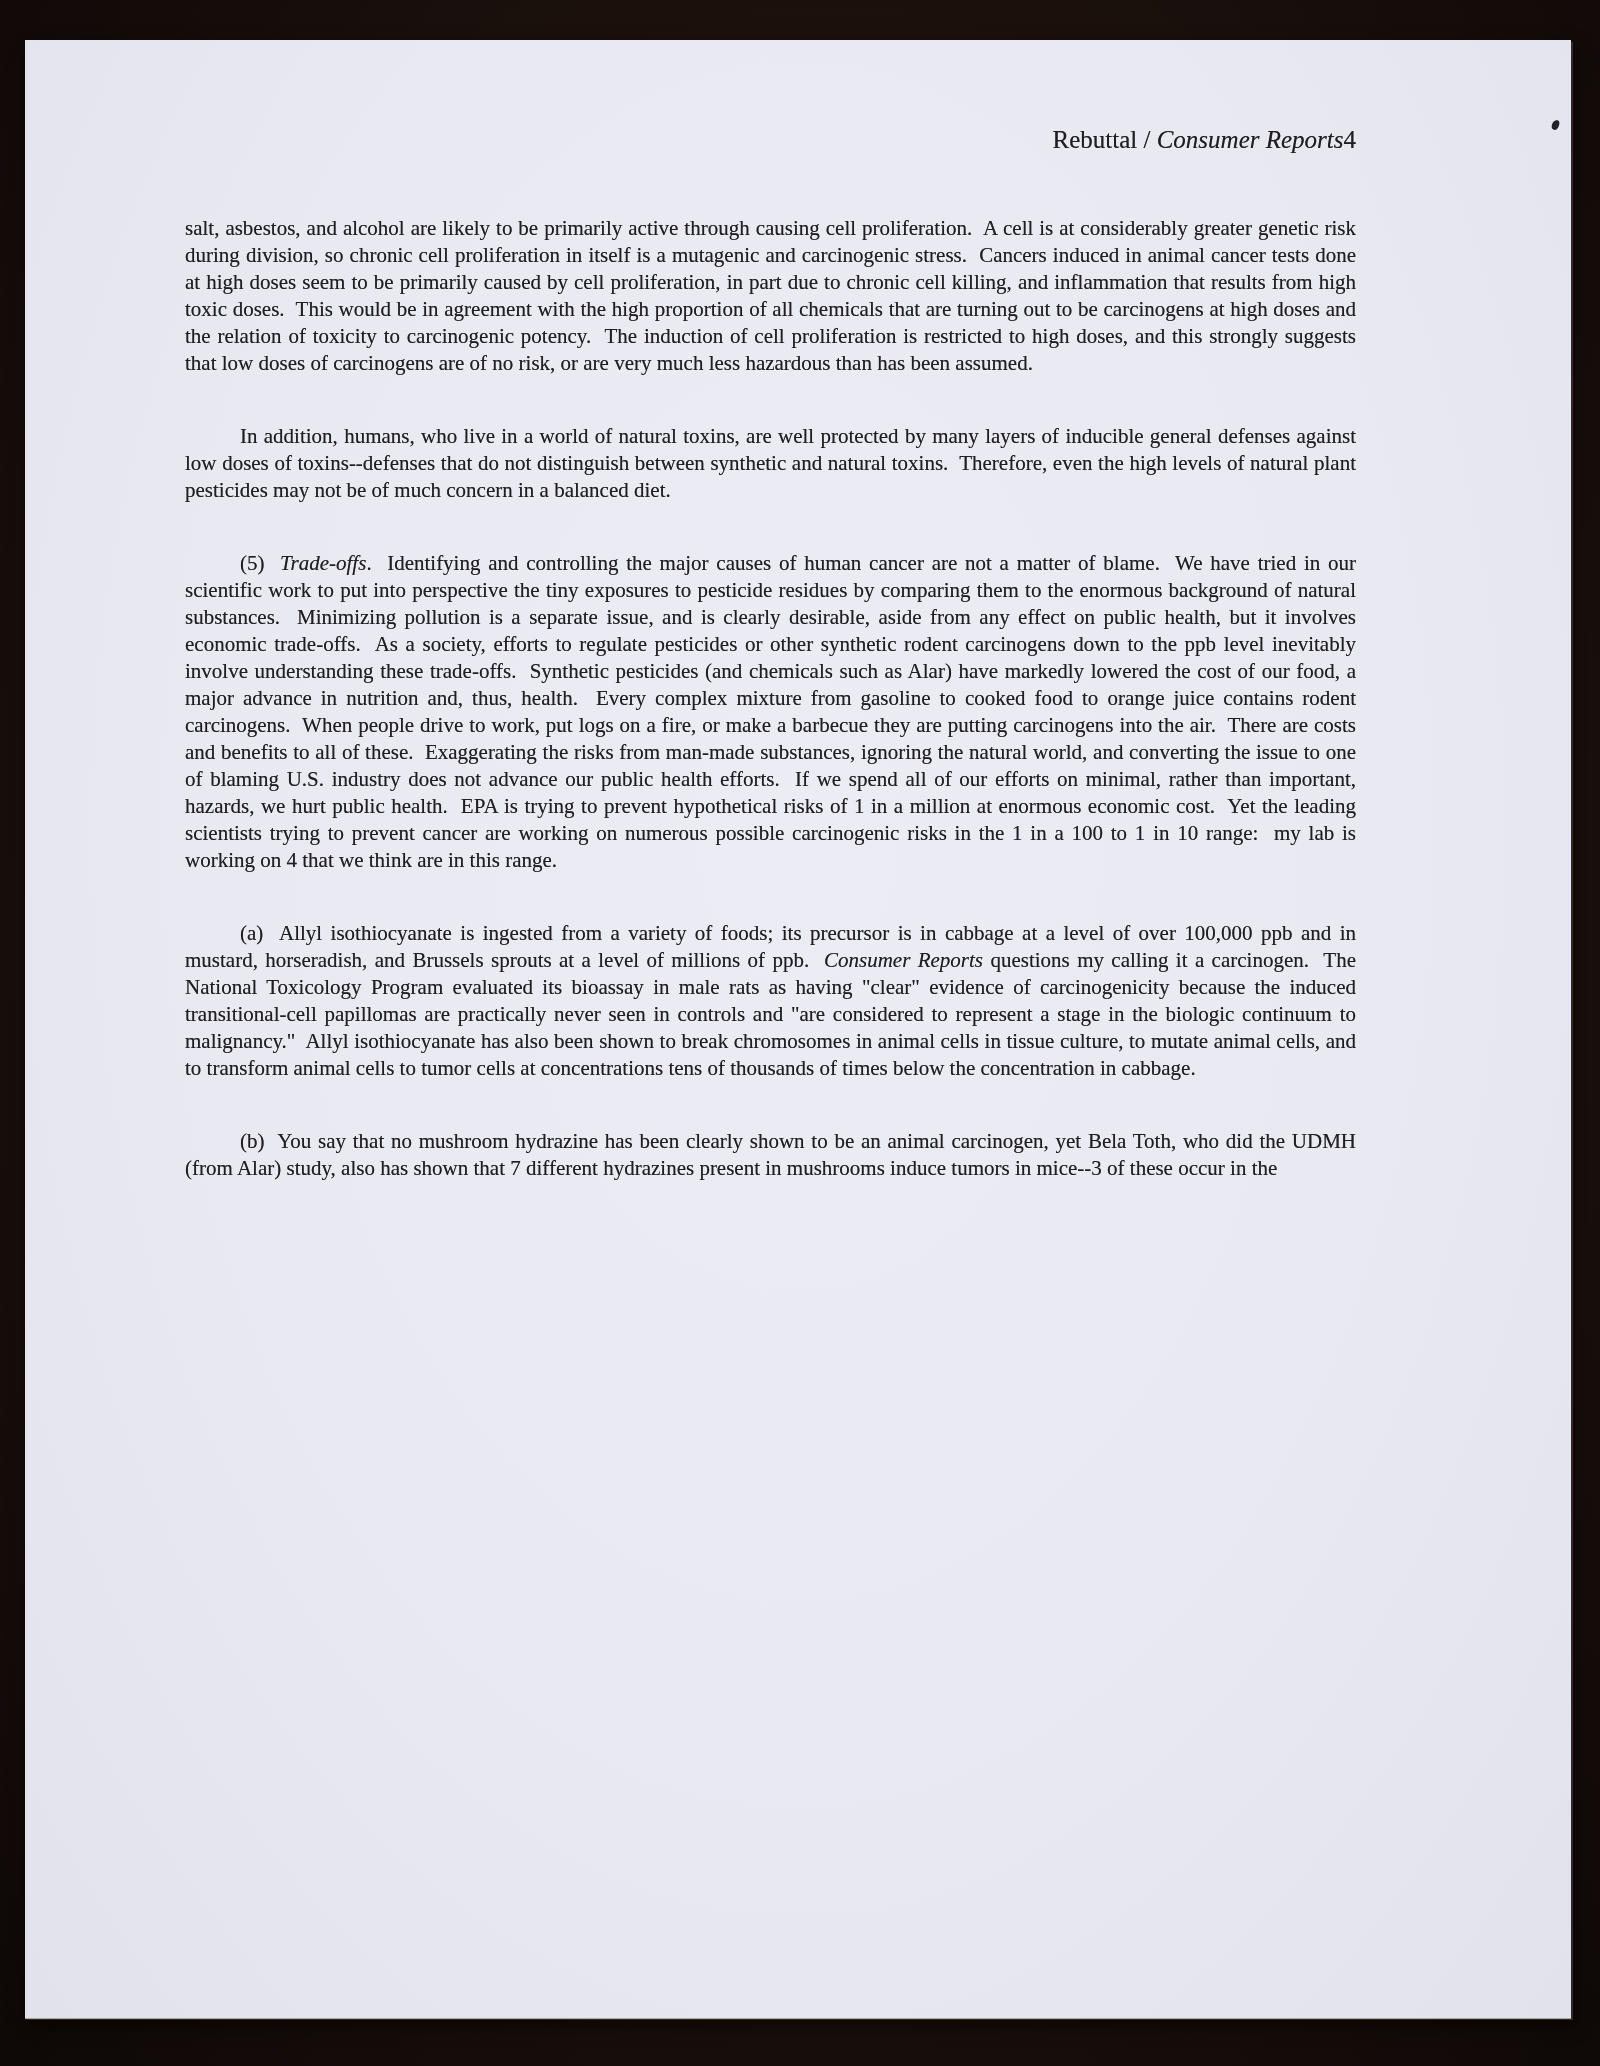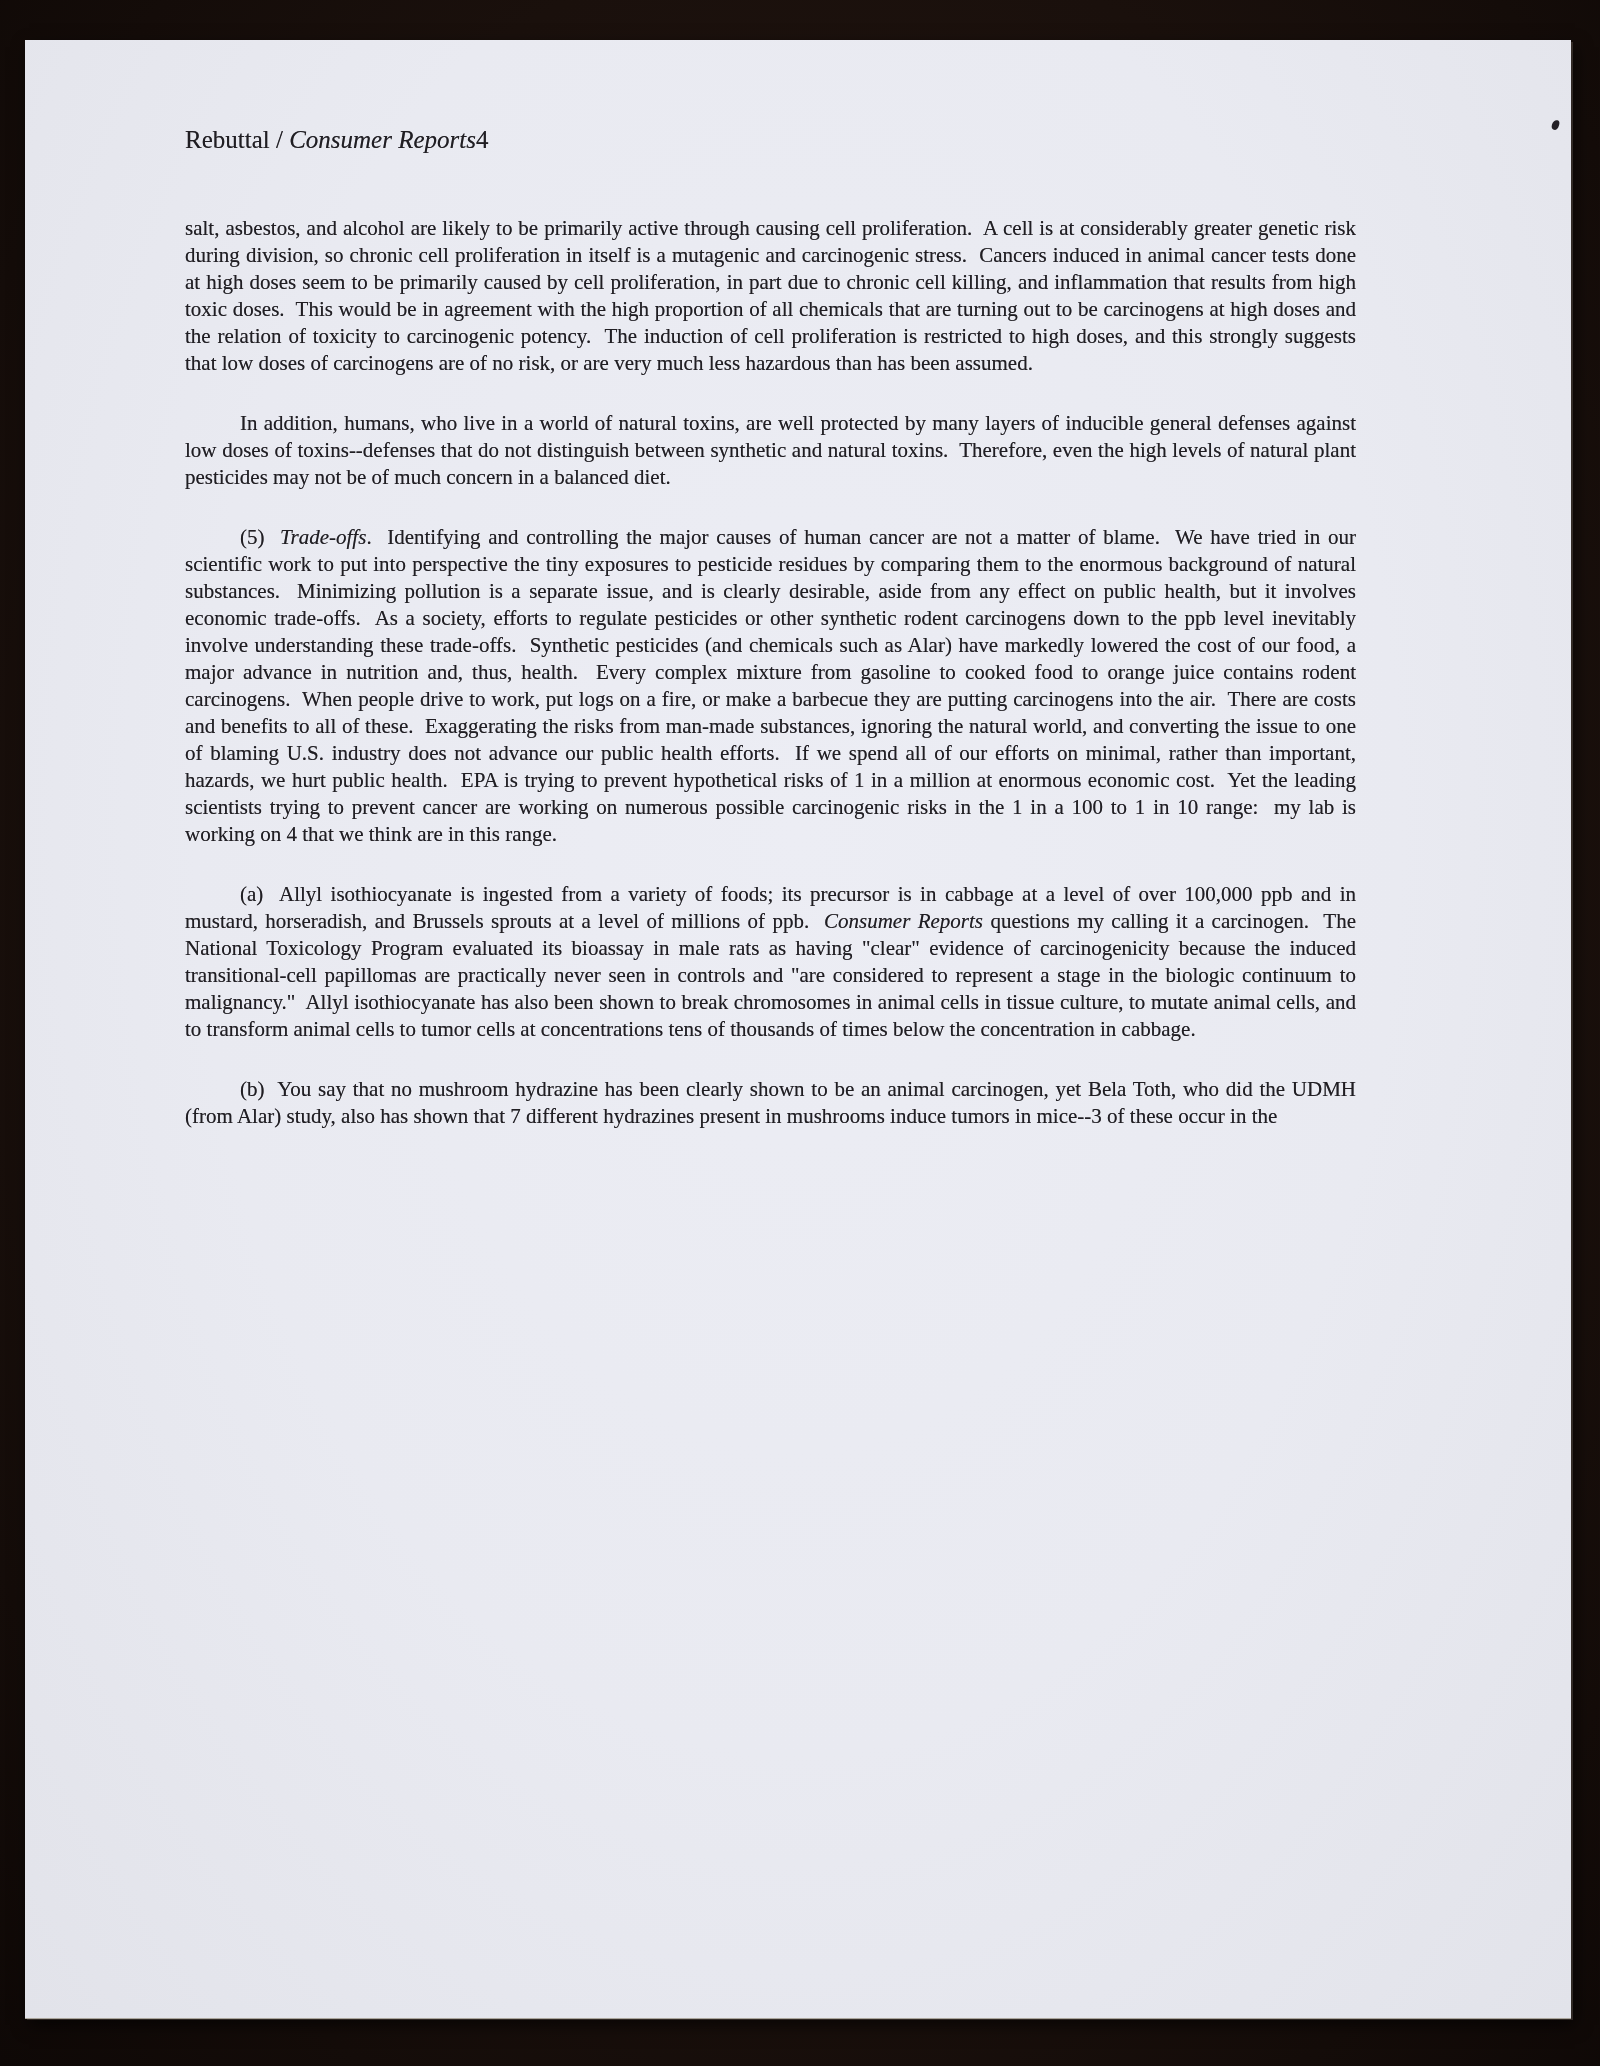--- a/index.html
+++ b/index.html
@@ -39,36 +39,36 @@
     position: relative;
     width: 100%;
     height: 100%;
     padding: 82px 215px 0 160px;
     font-family: "Liberation Serif", "DejaVu Serif", serif;
     color: var(--ink);
     text-shadow: 0 0 0.5px rgba(20, 18, 24, 0.55);
   }
   .page-header {
     display: flex;
-    justify-content: flex-start;
+    justify-content: flex-end;
     align-items: baseline;
     font-size: 25px;
     line-height: 35px;
   }
   .page-header em { font-style: italic; }
   .doc-body {
     margin-top: 58px;
     font-size: 21px;
     line-height: 27px;
   }
   .doc-body p {
     text-align: justify;
     text-justify: inter-word;
   }
-  .doc-body p + p { margin-top: 33px; }
+  .doc-body p + p { margin-top: 46px; }
   .doc-body p.indent { text-indent: 55px; }
   .doc-body em { font-style: italic; }
   .ink-speck {
     position: absolute;
     left: 1527px;
     top: 80px;
     width: 7px;
     height: 10px;
     background: #232026;
     border-radius: 60% 40% 55% 45%;

